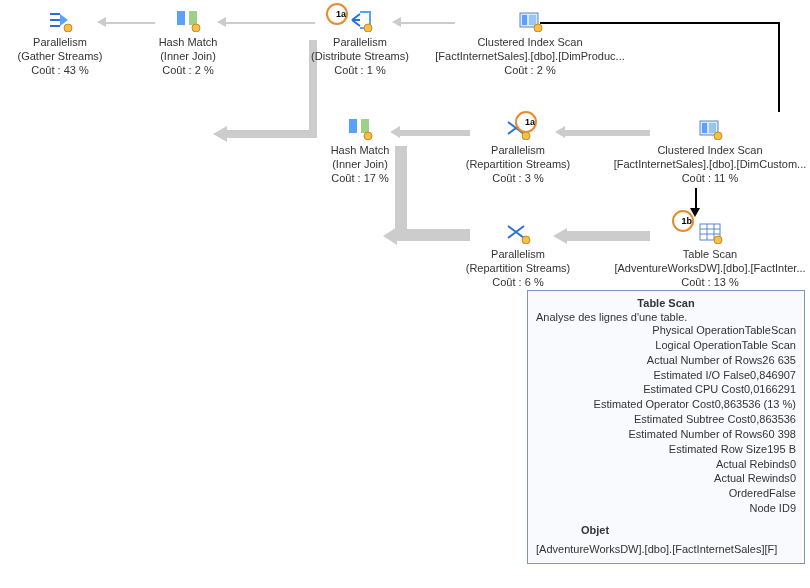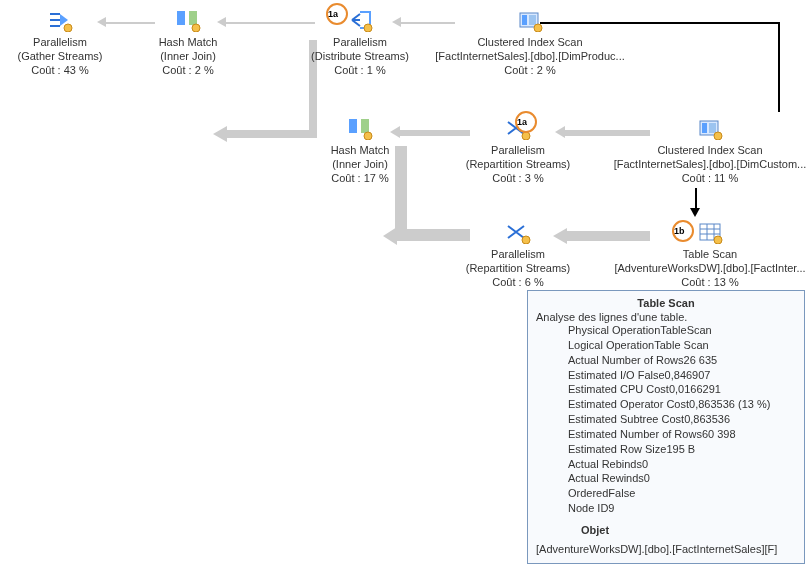--- a/index.html
+++ b/index.html
@@ -60,36 +60,36 @@
   .badge {
     position:absolute;
     width:18px; height:18px;
     border-radius:50%;
     border:2px solid #e98b2e;
     background:#fff;
     color:#000;
     font-size:9px;
     font-weight:bold;
     line-height:18px;
-    text-align:left;
+    text-align:right;
   }
   
   .ic-parallel svg, .ic-hash svg, .ic-scan svg, .ic-table svg { display:block; }
   .tooltip {
     position:absolute;
     border:1px solid #7a98bd;
     background:#f8fafd;
     font-size:11px;
     color:#333;
     padding:6px 8px 8px 8px;
     box-sizing:border-box;
   }
   .tooltip .tt-title { font-weight:bold; text-align:center; margin-bottom:2px; }
   .tooltip .tt-desc { margin-bottom:0; }
-  .tooltip .row { display:flex; justify-content:flex-start; line-height:1.35;padding-left:32px; }
+  .tooltip .row { display:flex; justify-content:flex-end; line-height:1.35;padding-left:32px; }
   .tooltip .sec { margin-top:8px; font-weight:bold;margin-left:45px; }
   .tooltip .obj { margin-top:7px; word-break:break-all; }
 </style>
 </head>
 <body>
 
 <div class="hblack" style="left:540px; top:22px; width:240px;"></div>
 <div class="vline" style="left:778px; top:22px; height:90px;"></div>
 
 <div class="arrow thin" style="left:105px; top:22px; width:50px;"></div>
@@ -253,21 +253,21 @@
         <line x1="18" y1="4" x2="18" y2="20" stroke="#5a88c8"></line>
         <circle cx="22" cy="20" r="4" fill="#f5c04a" stroke="#c88a1a"></circle>
       </svg>
   </span>
   <div class="label">
     <div>Table Scan</div>
     <div>[AdventureWorksDW].[dbo].[FactInter...</div>
     <div>Coût : 13 %</div>
   </div>
 </div>
-<div class="badge" style="left:672px; top:220px;">1b</div>
+<div class="badge" style="left:672px; top:210px;">1b</div>
 
 <div class="tooltip" style="left:527px; top:290px; width:278px;">
   <div class="tt-title">Table Scan</div>
   <div class="tt-desc">Analyse des lignes d'une table.</div>
   <div id="tt-rows">
       <div class="row">
         <span>Physical Operation</span>
         <span>TableScan</span>
       </div>
       <div class="row">

